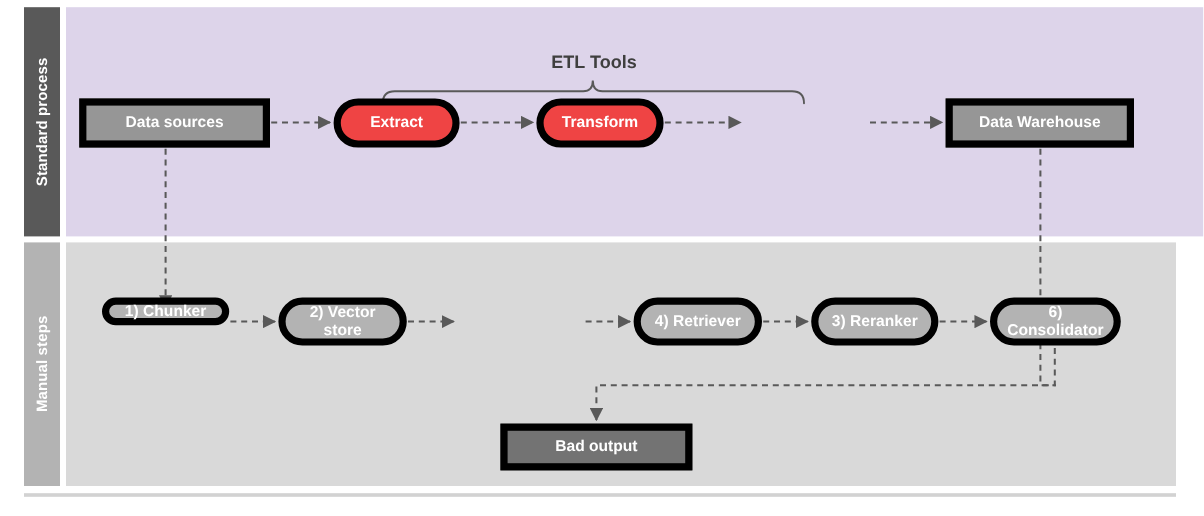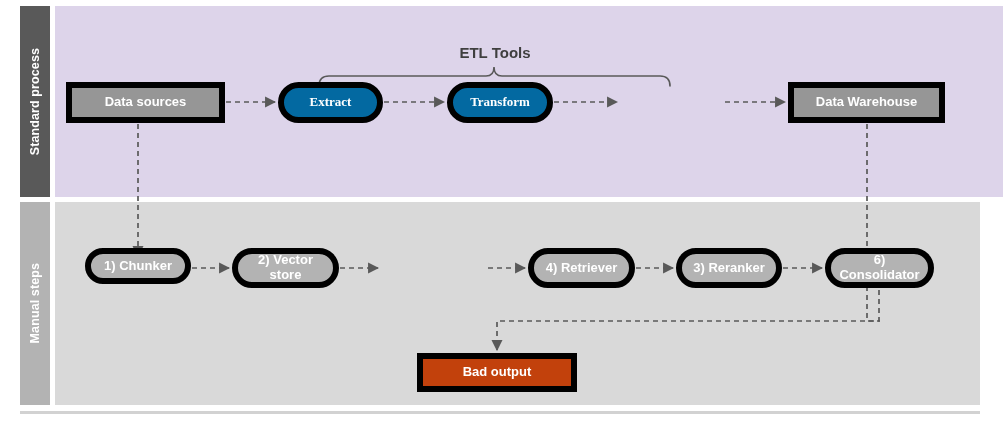--- a/index.html
+++ b/index.html
@@ -63,23 +63,23 @@
     color: #ffffff;
     font-weight: bold;
     font-size: 13px;
     line-height: 1.15;
     border: 6px solid #000000;
     padding: 0 6px;
   }
   .node.rect        { border-radius: 0; }
   .node.pill        { border-radius: 40px; }
   .node.grey        { background: #969696; }
-  .node.magenta     { background: #0369a1; font-family: Liberation Serif, serif; }
+  .node.magenta     { background: #ef4444; }
   .node.softgrey    { background: #b3b3b3; }
-  .node.amber       { background: #c2410c; }
+  .node.amber       { background: #737373; }
 
   
   #wires {
     position: absolute;
     left: 0; top: 0;
     width: 1003px;
     height: 430px;
     pointer-events: none;
   }
 
@@ -154,21 +154,21 @@
 
   <div class="node pill magenta" style="left:447px; top:82px; width:106px; height:41px;">
     <span>Transform</span>
   </div>
 
 
   <div class="node rect grey" style="left:788px; top:82px; width:157px; height:41px;">
     <span>Data Warehouse</span>
   </div>
 
-  <div class="node pill softgrey" style="left:85px; top:248px; width:106px; height:36px;">
+  <div class="node pill softgrey" style="left:85px; top:248px; width:106px; height:23px;">
     <span>1) Chunker</span>
   </div>
 
   <div class="node pill softgrey" style="left:232px; top:248px; width:107px; height:40px;">
     <span>2) Vector store</span>
   </div>
 
 
   <div class="node pill softgrey" style="left:528px; top:248px; width:107px; height:40px;">
     <span>4) Retriever</span>

